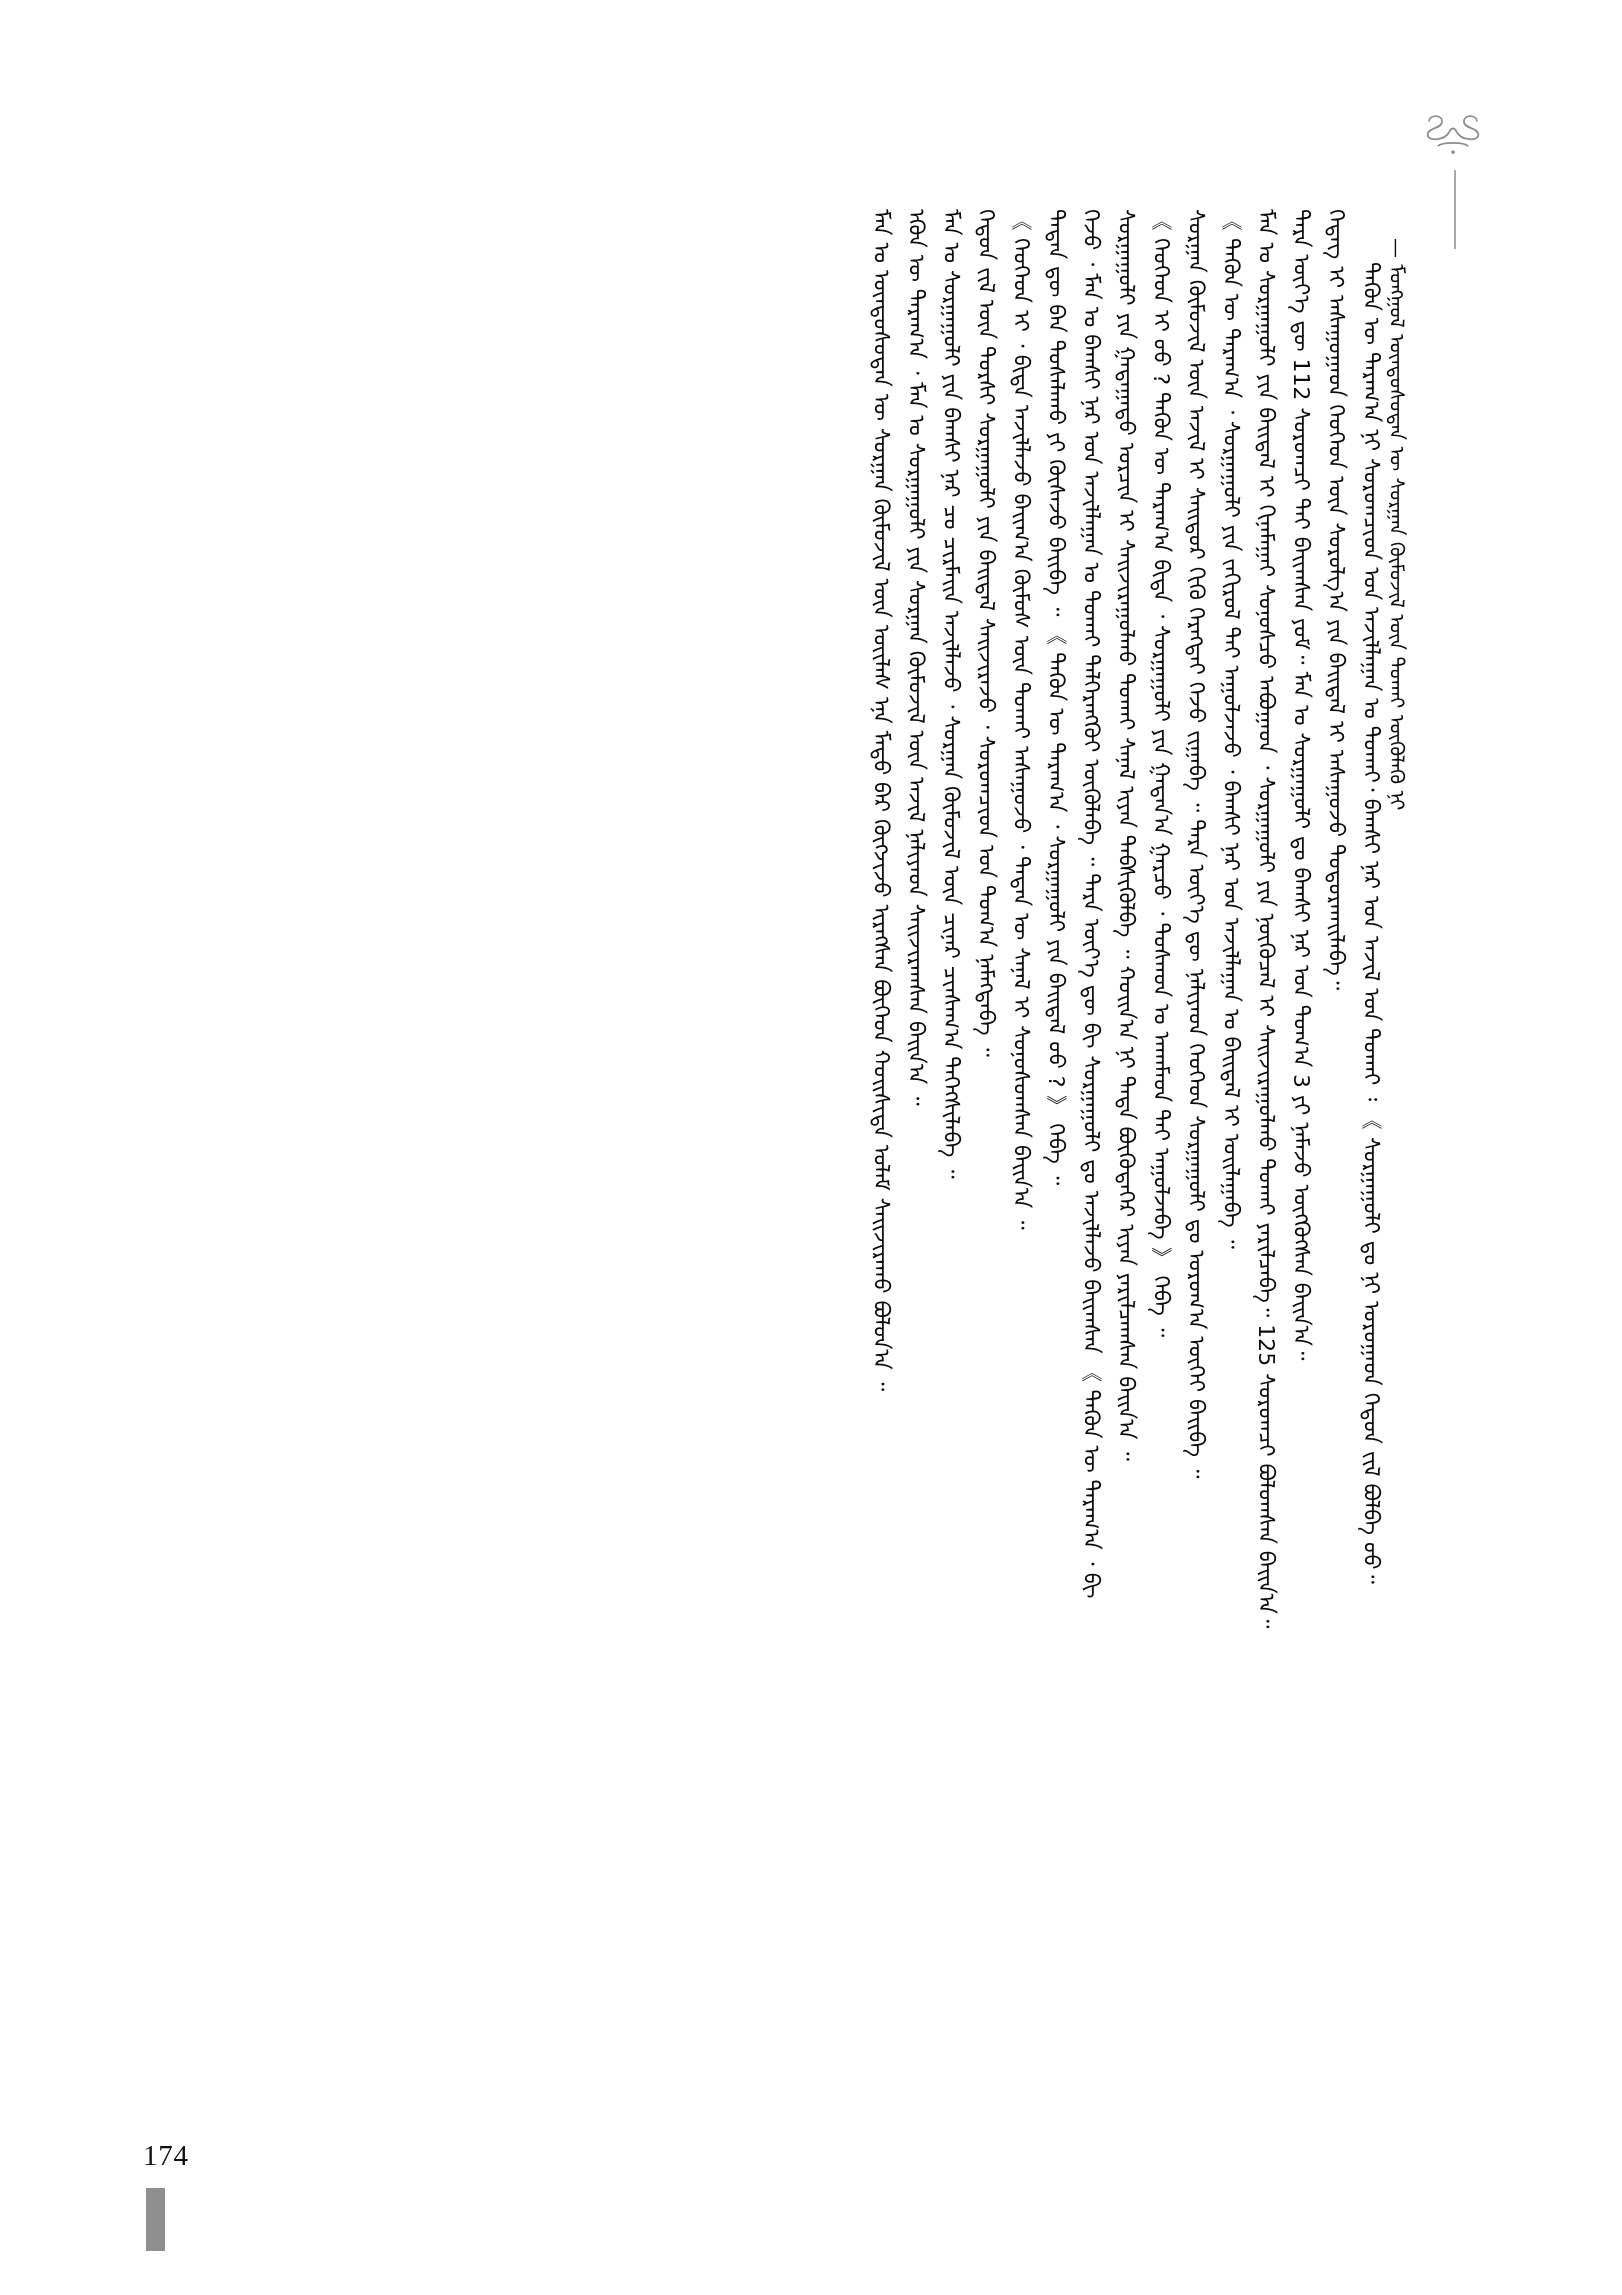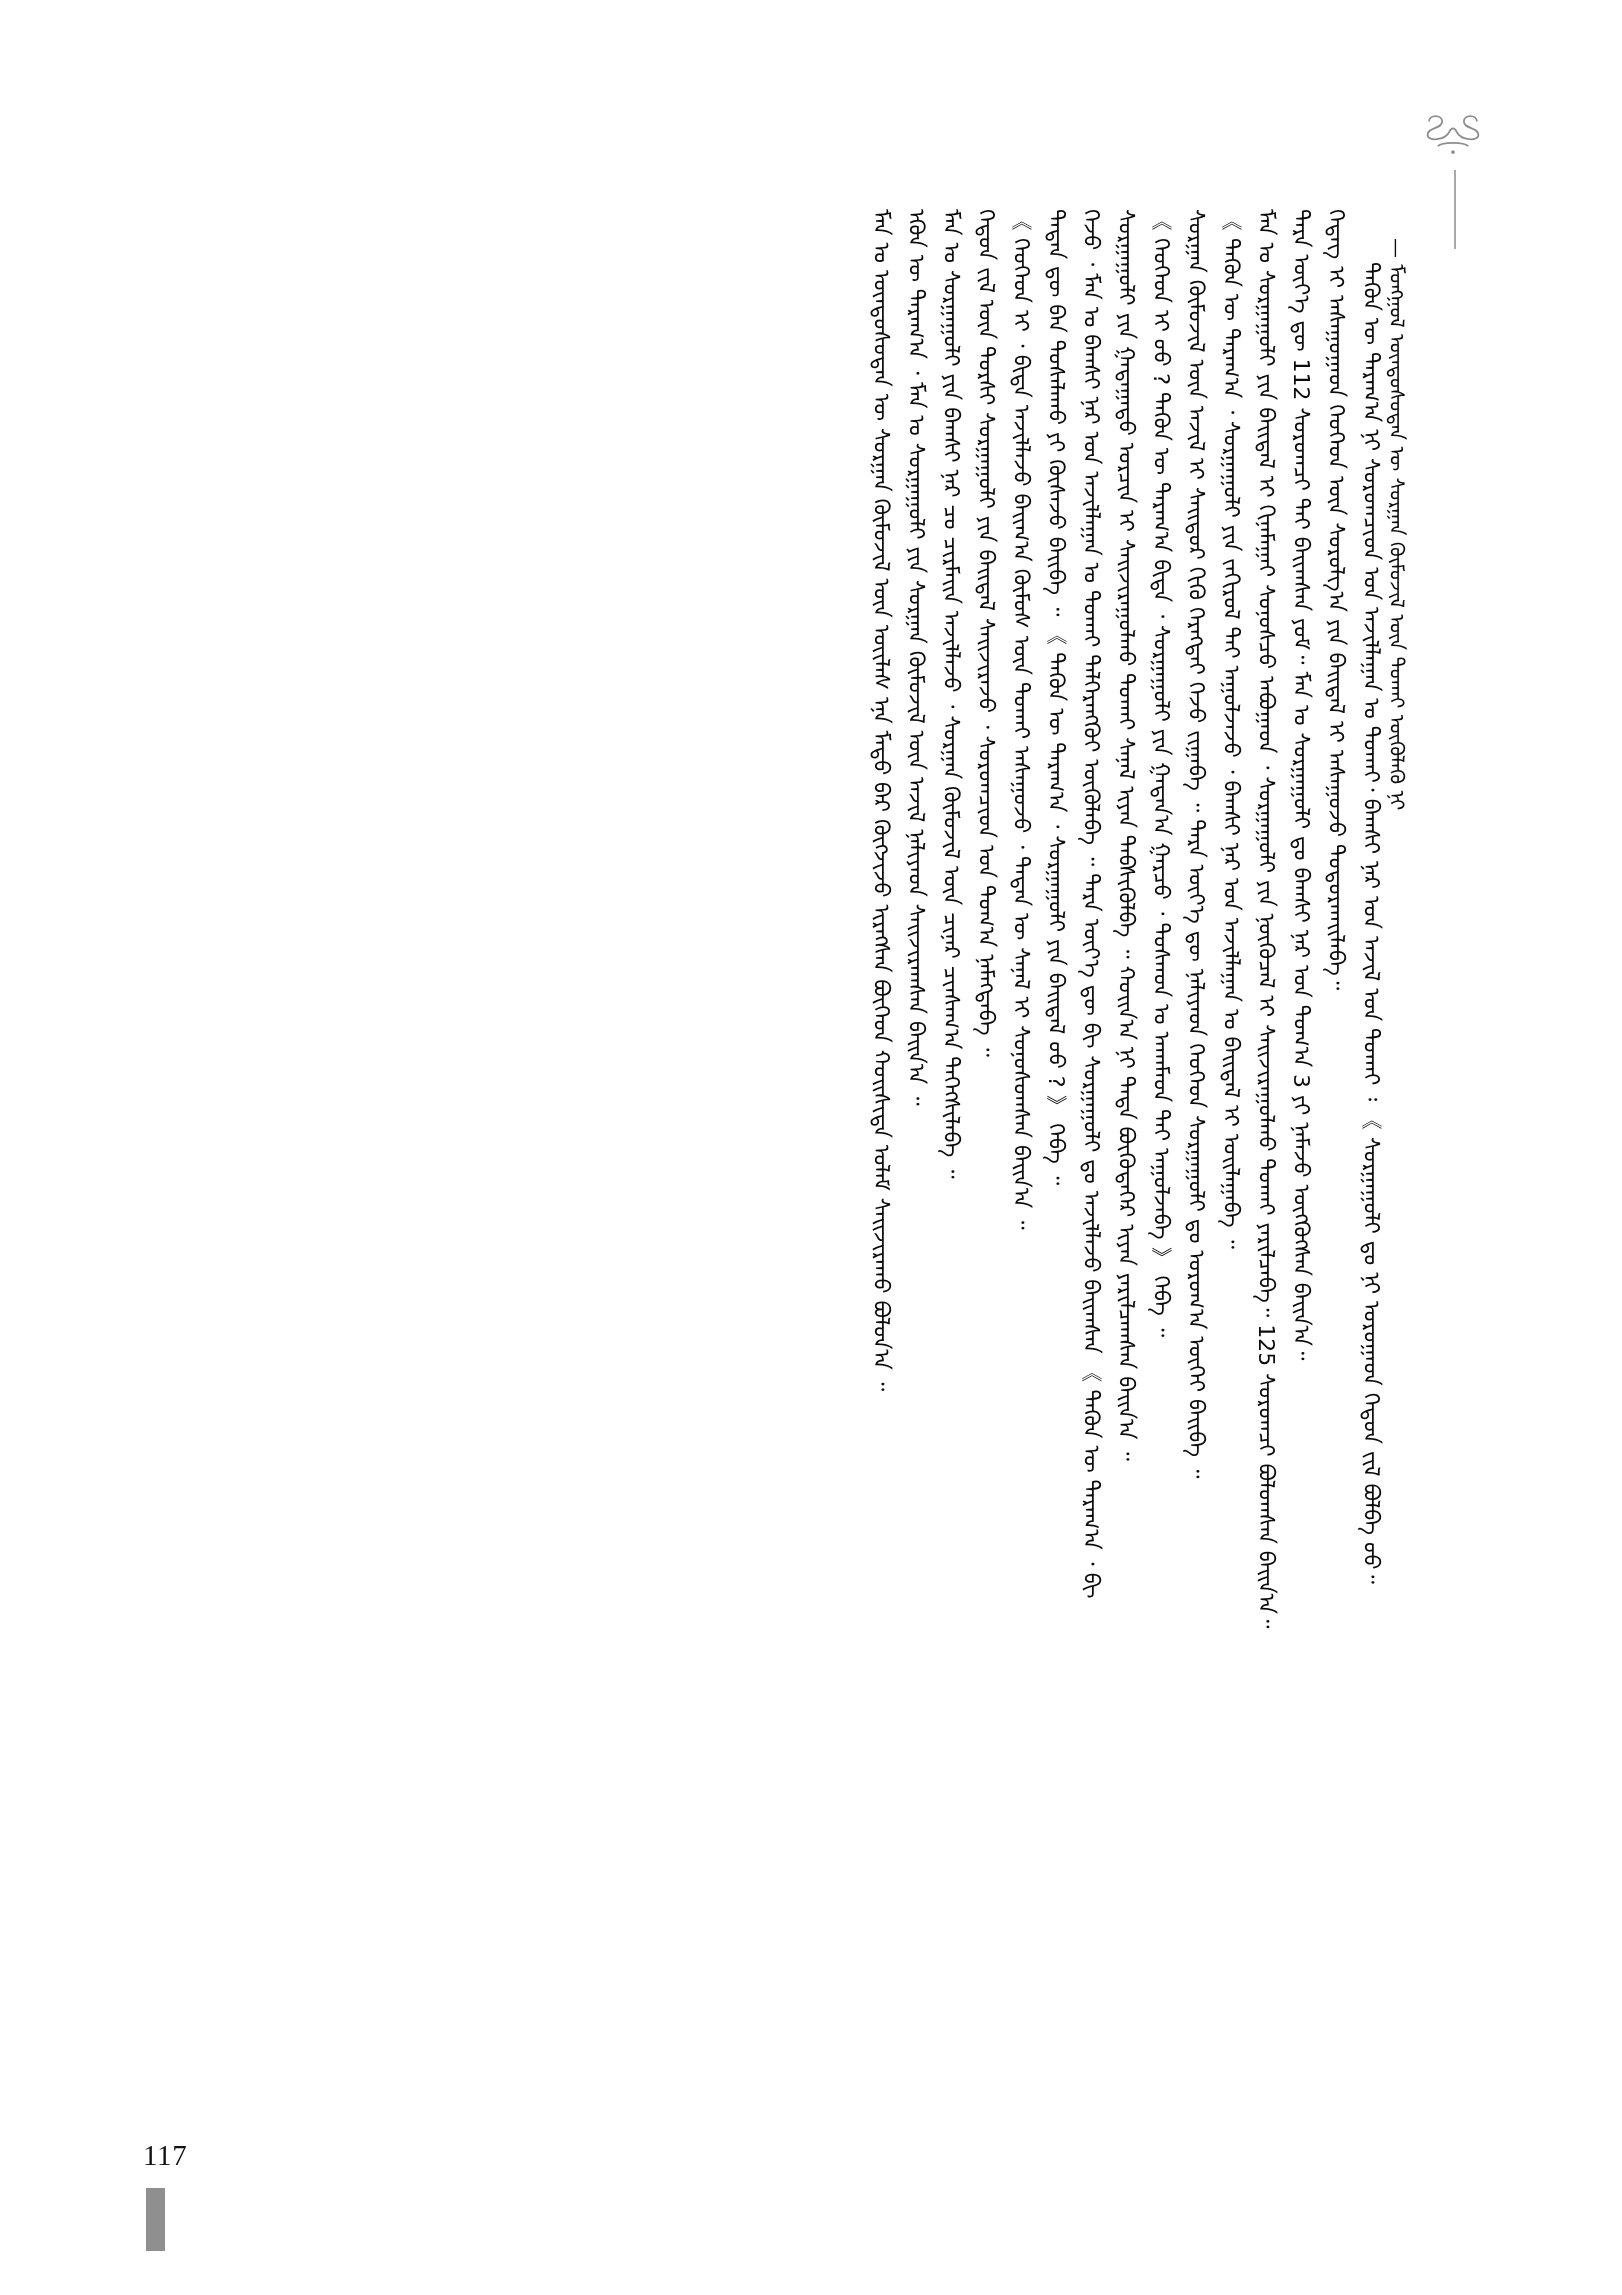--- a/index.html
+++ b/index.html
@@ -181,17 +181,17 @@
     </div>
     <div class="mcol">
       <div class="inner">ᠡᠭᠦᠨ ᠦ ᠳᠠᠷᠠᠭ᠎ᠠ ᠂ ᠮᠠᠨ ᠤ ᠰᠤᠷᠭᠠᠭᠤᠯᠢ ᠶᠢᠨ ᠰᠤᠷᠭᠠᠨ ᠬᠥᠮᠦᠵᠢᠯ ᠦᠨ ᠠᠵᠢᠯ ᠨᠡᠯᠢᠶᠡᠳ ᠰᠠᠢᠵᠢᠷᠠᠭᠰᠠᠨ ᠪᠠᠢᠨ᠎ᠠ ᠃</div>
     </div>
     <div class="mcol">
       <div class="inner">ᠮᠠᠨ ᠤ ᠦᠨᠳᠦᠰᠦᠲᠡᠨ ᠦ ᠰᠤᠷᠭᠠᠨ ᠬᠥᠮᠦᠵᠢᠯ ᠦᠨ ᠦᠢᠯᠡᠰ ᠡᠨᠡ ᠮᠡᠲᠦ ᠪᠡᠷ ᠬᠥᠭᠵᠢᠵᠦ ᠢᠷᠡᠭᠰᠡᠨ ᠪᠥᠭᠡᠳ ᠬᠣᠢᠰᠢᠳᠠ ᠤᠯᠠᠮ ᠰᠠᠢᠵᠢᠷᠠᠬᠤ ᠪᠣᠯᠤᠨ᠎ᠠ ᠃</div>
     </div>
 
   </div>
 
-  <div class="folio">117</div>
+  <div class="folio">174</div>
   <div class="folio-bar"></div>
 
 </div>
 
 
 </body></html>

